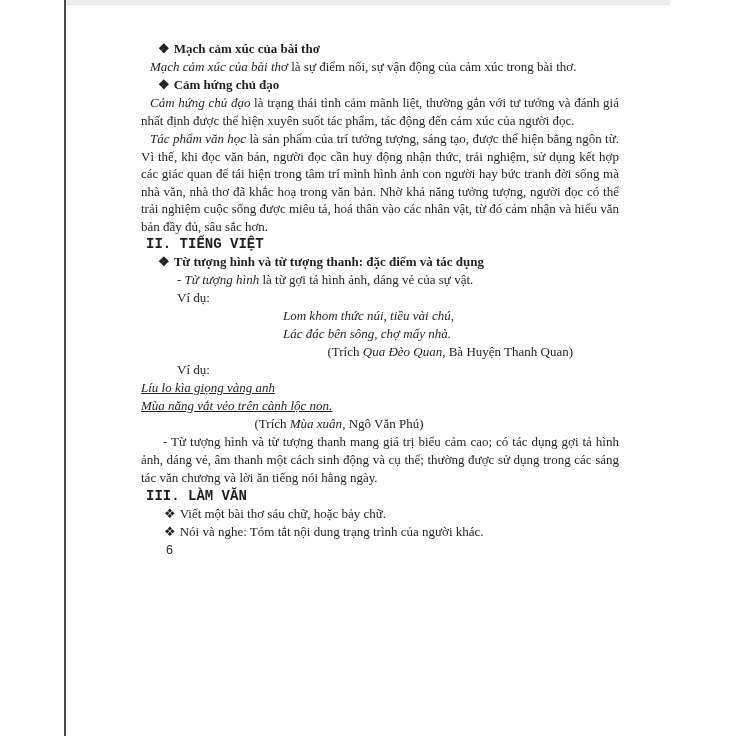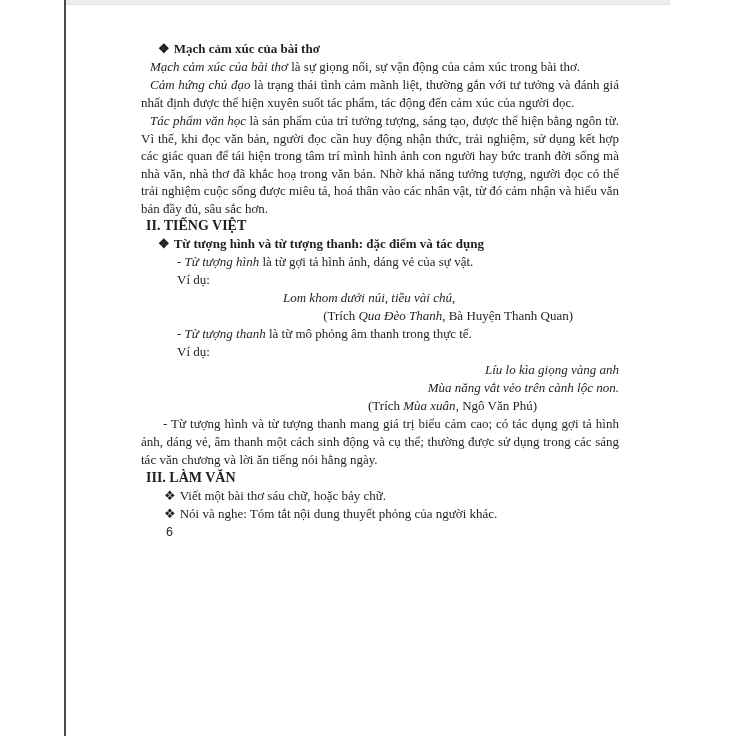--- a/index.html
+++ b/index.html
@@ -10,62 +10,63 @@
   .edge-line{position:absolute;left:64px;top:0;width:2px;height:736px;background:#4a4a4a;}
   .top-strip{position:absolute;left:66px;top:0;width:604px;height:4px;background:#ececec;border-bottom:1px solid #e2e2e2;}
   .content{position:absolute;left:141px;top:40px;width:478px;font-size:13px;line-height:18px;}
   .content p{margin:0;}
   .b-head{font-weight:bold;padding-left:17px;}
   .para{text-align:justify;text-indent:9px;}
   .para-tight{line-height:17.5px;}
   .dash-line{padding-left:36px;}
   .label-line{padding-left:36px;}
   .verse{font-style:italic;padding-left:142px;}
-  .verse-center{font-style:italic;text-align:right;}
+  .verse-center{font-style:italic;text-align:left;text-decoration:underline;}
   .src{text-align:right;}
   .src-1{padding-right:46px;}
-  .src-2{padding-right:82px;}
+  .src-2{padding-right:82px;text-align:center;}
   .summary{text-align:justify;text-indent:22px;}
-  .sec-title{font-family:Liberation Serif, serif;font-weight:bold;font-size:14px;padding-left:5px;}
+  .sec-title{font-family:Liberation Mono, monospace;font-weight:bold;font-size:14px;padding-left:5px;}
   .lv-item{padding-left:23px;}
   .bullet{margin-right:4px;}
   .it{font-style:italic;}
   .page-num{margin-top:18px;padding-left:25px;font-family:"Liberation Sans",sans-serif;font-size:12.5px;color:#2a2a2a;}
 </style>
 </head>
 <body>
 
 <div class="canvas">
   <div class="edge-line"></div>
   <div class="top-strip"></div>
 
   <div class="content">
 
     <p class="b-head"><span class="bullet">❖</span><span>Mạch cảm xúc của bài thơ</span></p>
-    <p class="para"><span class="it">Mạch cảm xúc của bài thơ</span><span> là sự giọng nối, sự vận động của cảm xúc trong bài thơ.</span></p>
+    <p class="para"><span class="it">Mạch cảm xúc của bài thơ</span><span> là sự điểm nối, sự vận động của cảm xúc trong bài thơ.</span></p>
 
+    <p class="b-head"><span class="bullet">❖</span><span>Cảm hứng chủ đạo</span></p>
     <p class="para"><span class="it">Cảm hứng chủ đạo</span><span> là trạng thái tình cảm mãnh liệt, thường gắn với tư tưởng và đánh giá nhất định được thể hiện xuyên suốt tác phẩm, tác động đến cảm xúc của người đọc.</span></p>
 
     <p class="para para-tight"><span class="it">Tác phẩm văn học</span><span> là sản phẩm của trí tưởng tượng, sáng tạo, được thể hiện bằng ngôn từ. Vì thế, khi đọc văn bản, người đọc cần huy động nhận thức, trải nghiệm, sử dụng kết hợp các giác quan để tái hiện trong tâm trí mình hình ảnh con người hay bức tranh đời sống mà nhà văn, nhà thơ đã khắc hoạ trong văn bản. Nhờ khả năng tưởng tượng, người đọc có thể trải nghiệm cuộc sống được miêu tả, hoá thân vào các nhân vật, từ đó cảm nhận và hiểu văn bản đầy đủ, sâu sắc hơn.</span></p>
 
     <p class="sec-title">II. TIẾNG VIỆT</p>
     <p class="b-head"><span class="bullet">❖</span><span>Từ tượng hình và từ tượng thanh: đặc điểm và tác dụng</span></p>
 
     <p class="dash-line"><span>- </span><span class="it">Từ tượng hình</span><span> là từ gợi tả hình ảnh, dáng vẻ của sự vật.</span></p>
     <p class="label-line">Ví dụ:</p>
-    <p class="verse">Lom khom dưới núi, tiều vài chú,</p>
-    <p class="src src-1"><span>(Trích </span><span class="it">Qua Đèo Thanh</span><span>, Bà Huyện Thanh Quan)</span></p>
+    <p class="verse">Lom khom thức núi, tiều vài chú,</p>
+    <p class="verse">Lác đác bên sông, chợ mấy nhà.</p>
+    <p class="src src-1"><span>(Trích </span><span class="it">Qua Đèo Quan</span><span>, Bà Huyện Thanh Quan)</span></p>
 
-    <p class="dash-line"><span>- </span><span class="it">Từ tượng thanh</span><span> là từ mô phỏng âm thanh trong thực tế.</span></p>
     <p class="label-line">Ví dụ:</p>
     <p class="verse-center">Líu lo kìa giọng vàng anh</p>
     <p class="verse-center">Mùa năng vắt vẻo trên cành lộc non.</p>
     <p class="src src-2"><span>(Trích </span><span class="it">Mùa xuân</span><span>, Ngô Văn Phú)</span></p>
 
     <p class="summary">- Từ tượng hình và từ tượng thanh mang giá trị biểu cảm cao; có tác dụng gợi tả hình ảnh, dáng vẻ, âm thanh một cách sinh động và cụ thể; thường được sử dụng trong các sáng tác văn chương và lời ăn tiếng nói hằng ngày.</p>
 
     <p class="sec-title">III. LÀM VĂN</p>
     <p class="lv-item"><span class="bullet">❖</span><span>Viết một bài thơ sáu chữ, hoặc bảy chữ.</span></p>
-    <p class="lv-item"><span class="bullet">❖</span><span>Nói và nghe: Tóm tắt nội dung thuyết phỏng của người khác.</span></p>
+    <p class="lv-item"><span class="bullet">❖</span><span>Nói và nghe: Tóm tắt nội dung trạng trình của người khác.</span></p>
 
     <p class="page-num">6</p>
   </div>
 </div>
 
 </body></html>

